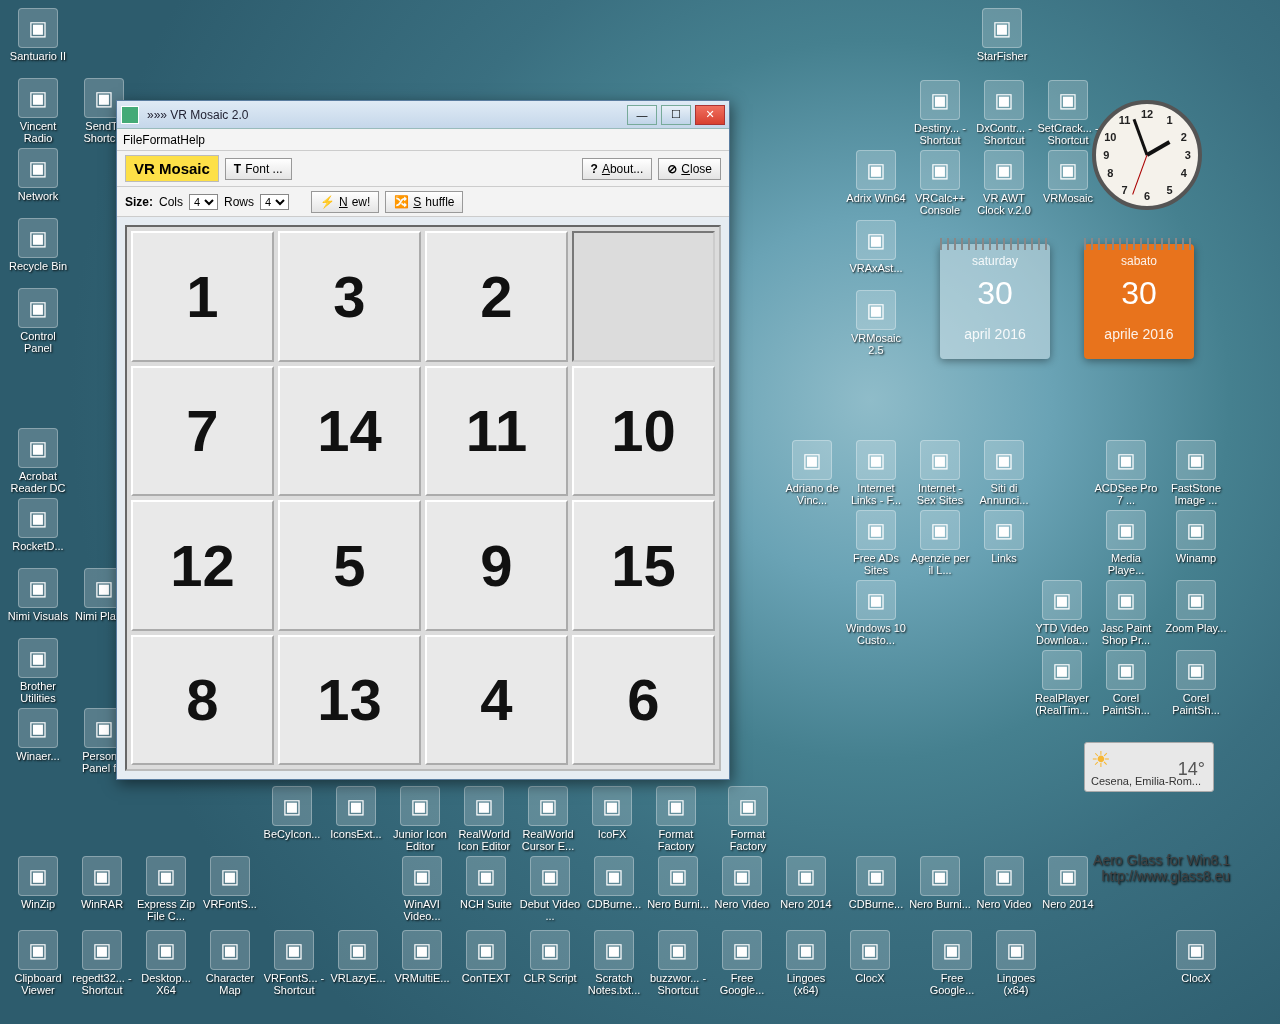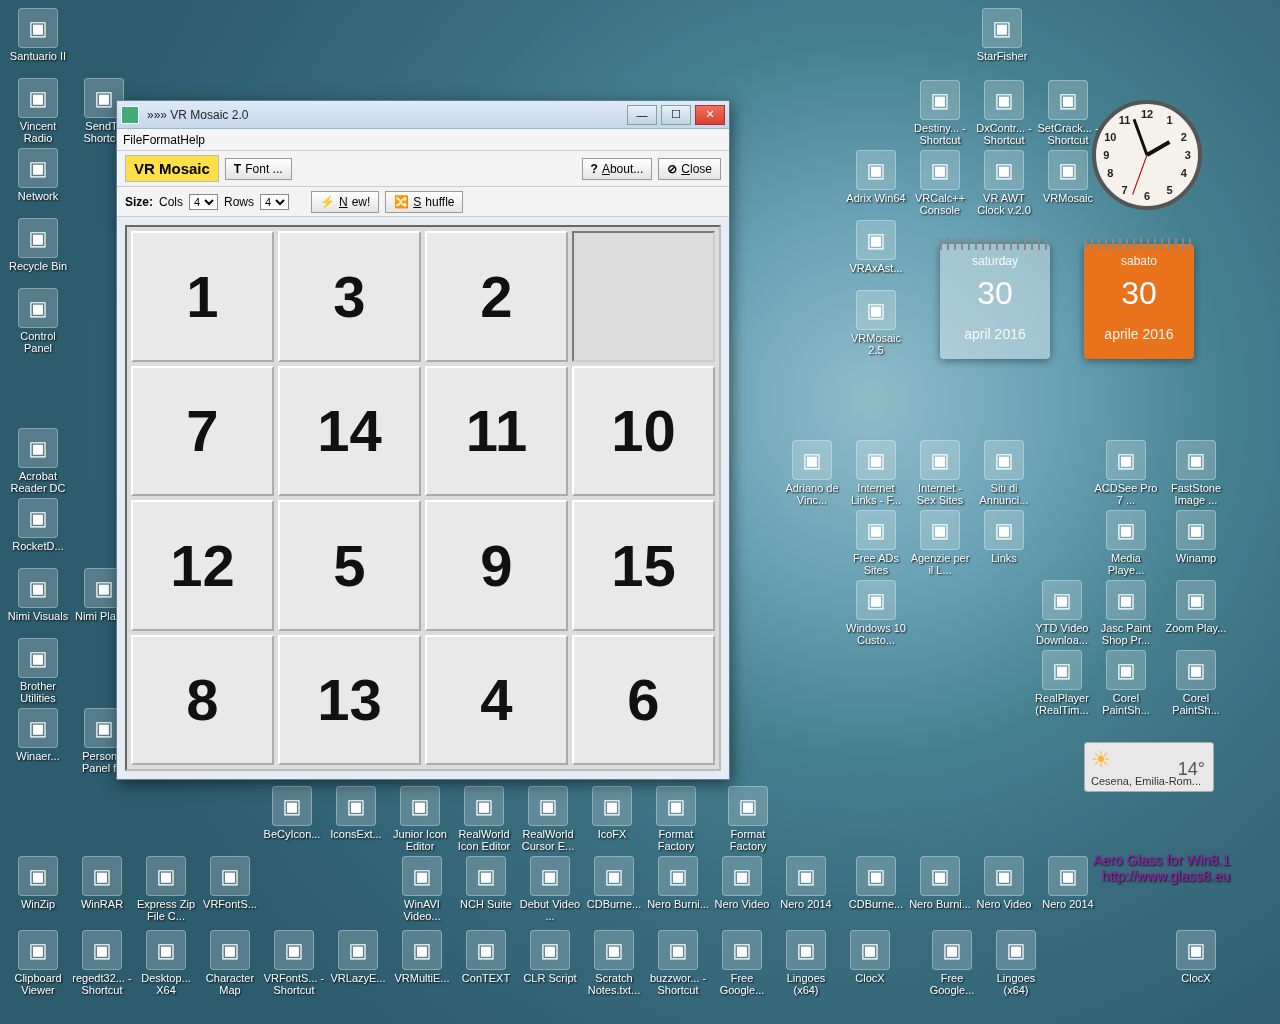--- a/index.html
+++ b/index.html
@@ -57,21 +57,21 @@
   .cal-dow{font-size:12px;opacity:.9;}
   .cal-day{font-size:32px;font-weight:300;line-height:50px;}
   .cal-my{font-size:14px;margin-top:8px;opacity:.9;}
   .weather-gadget{
     position:absolute;left:1084px;top:742px;width:130px;height:50px;
     background:#e8e8e8;border:1px solid #aaa;border-radius:3px;
     color:#333;padding:4px 6px;font-size:11px;
   }
   .weather-temp{position:absolute;right:8px;top:4px;font-size:18px;color:#555;margin-top:12px;}
   .watermark{
-    position:absolute;right:50px;top:852px;color:#a21caf;
+    position:absolute;right:50px;top:852px;color:#404040;
     font-size:14px;text-align:right;text-shadow:1px 1px 2px #000;
   }
   
   .window{
     position:absolute;left:116px;top:100px;width:614px;height:680px;
     background:#e8eef4;border:1px solid #5a7da0;
     box-shadow:2px 4px 14px rgba(0,0,0,.5);
     display:flex;flex-direction:column;color:#000;
   }
   .titlebar{

